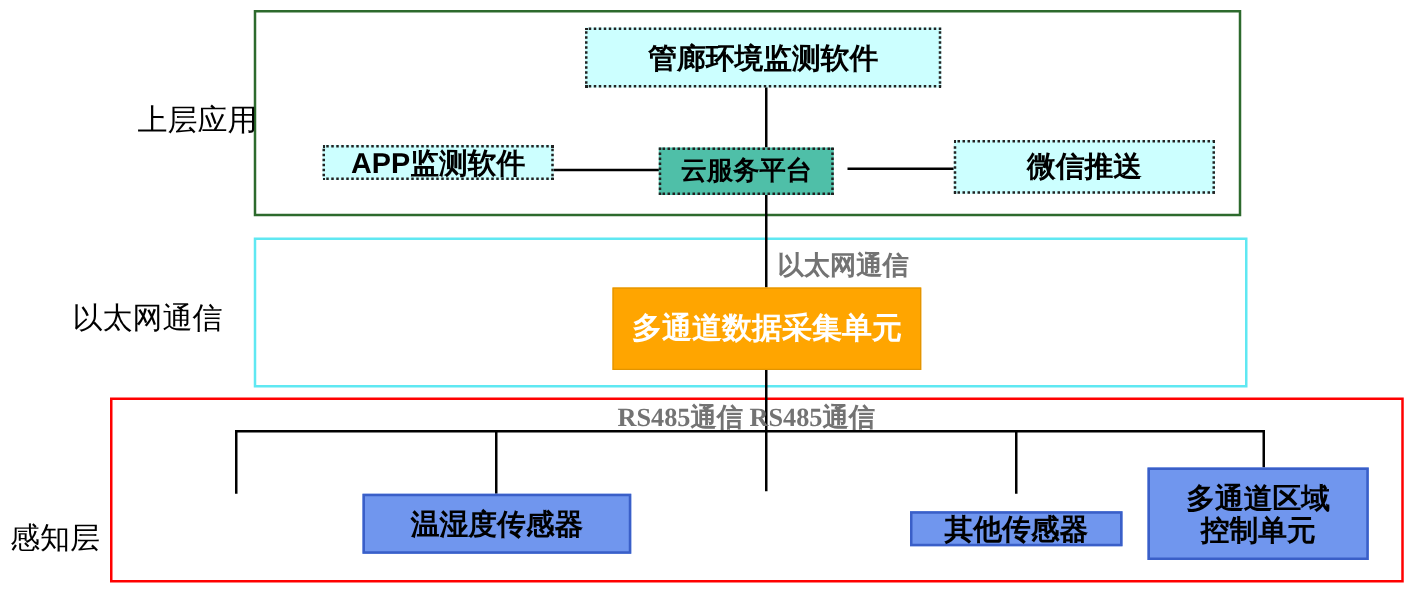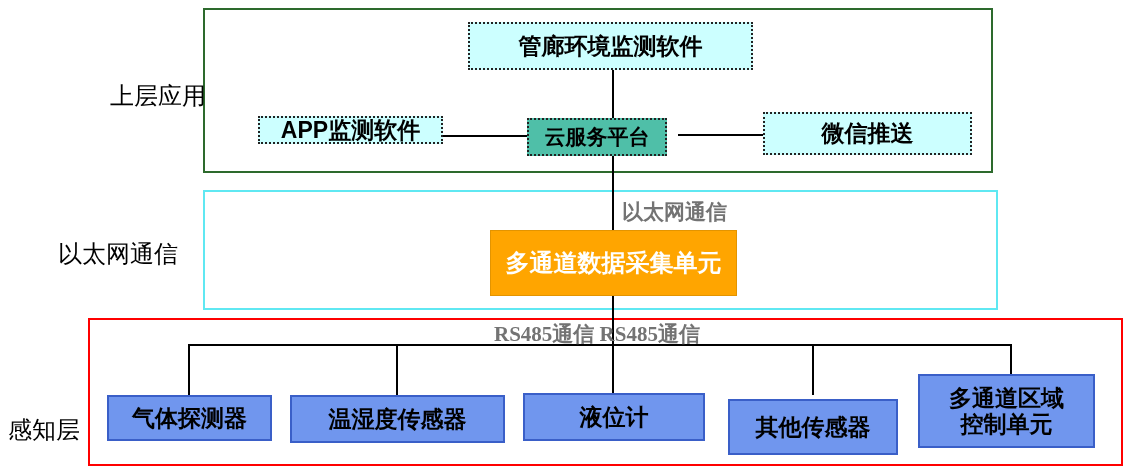--- a/index.html
+++ b/index.html
@@ -69,20 +69,18 @@
   <div class="node node-cyan" style="left:468px;top:22px;width:285px;height:48px;text-align:right;">管廊环境监测软件</div>
   <div class="node node-cyan" style="left:258px;top:116px;width:185px;height:28px;">APP监测软件</div>
   <div class="node node-teal" style="left:527px;top:118px;width:140px;height:38px;">云服务平台</div>
   <div class="node node-cyan" style="left:763px;top:112px;width:209px;height:43px;">微信推送</div>
 
   <div class="bus-label" style="left:622px;top:198px;">以太网通信</div>
   <div class="node node-orange" style="left:490px;top:230px;width:247px;height:66px;">多通道数据采集单元</div>
 
   <div class="bus-label" style="left:494px;top:320px;">RS485通信 RS485通信</div>
 
-  <div class="node node-blue" style="left:107px;top:395px;width:165px;height:46px;">气体探测器</div>
   <div class="node node-blue" style="left:290px;top:395px;width:215px;height:48px;">温湿度传感器</div>
-  <div class="node node-blue" style="left:523px;top:393px;width:182px;height:48px;">液位计</div>
-  <div class="node node-blue" style="left:728px;top:399px;width:170px;height:56px;">其他传感器</div>
+  <div class="node node-blue" style="left:728px;top:409px;width:170px;height:28px;">其他传感器</div>
   <div class="node node-blue prewrap" style="left:918px;top:374px;width:177px;height:74px;">多通道区域
 控制单元</div>
 
 </div>
 
 </body></html>

